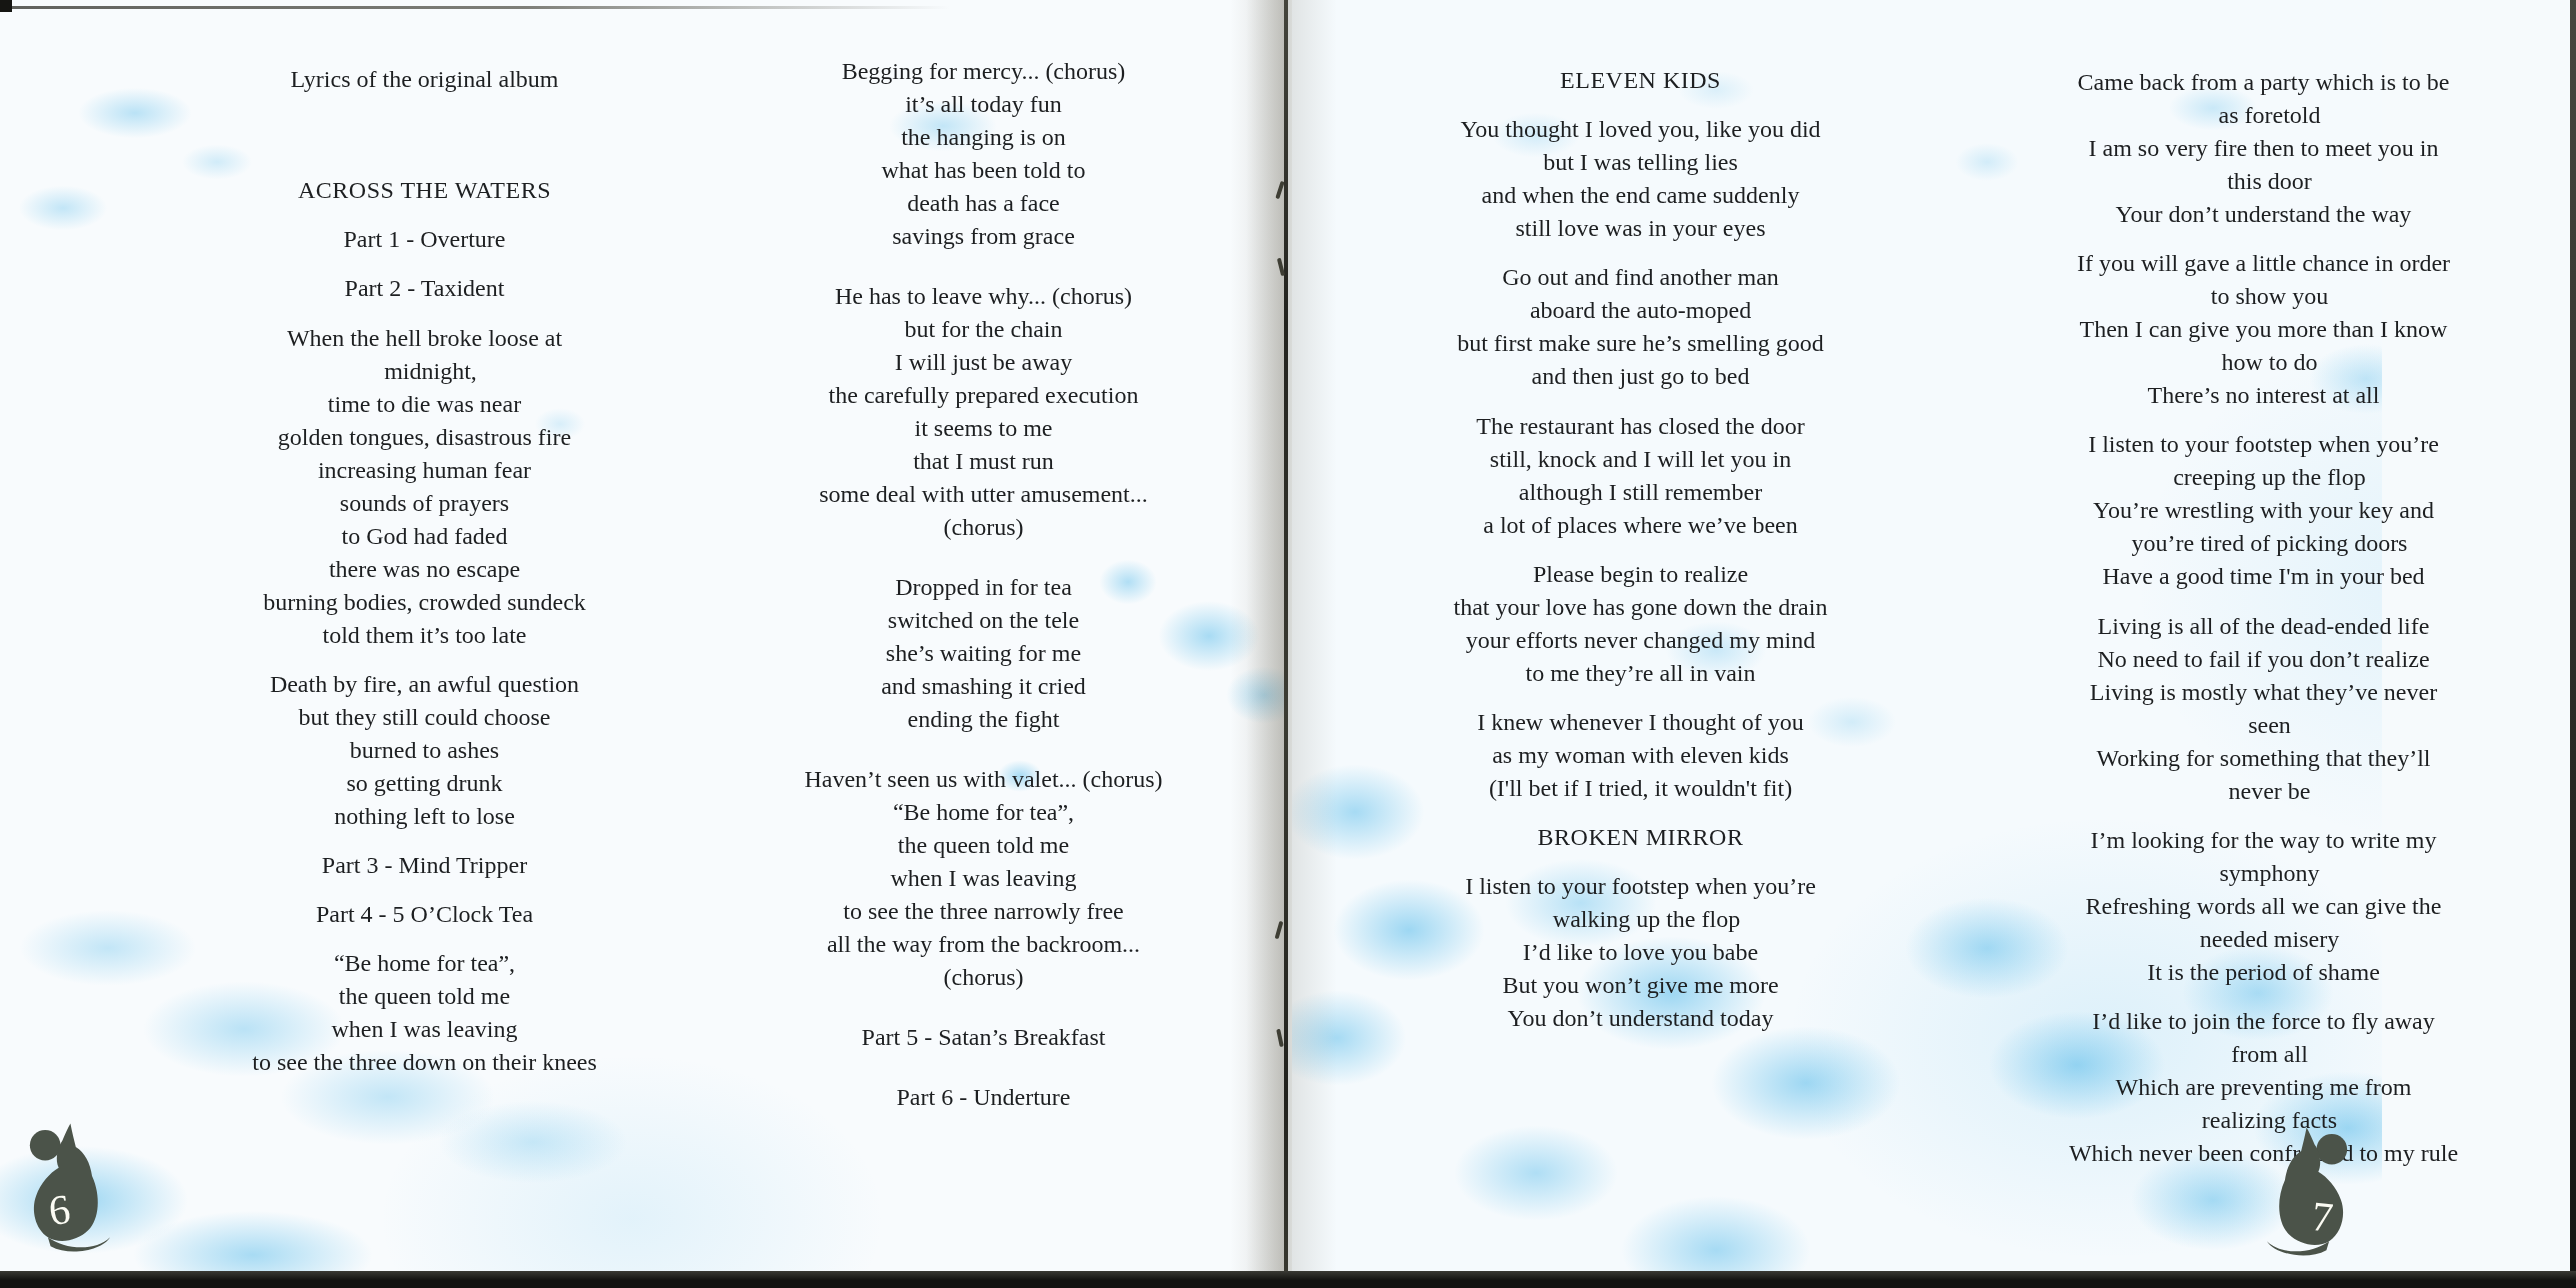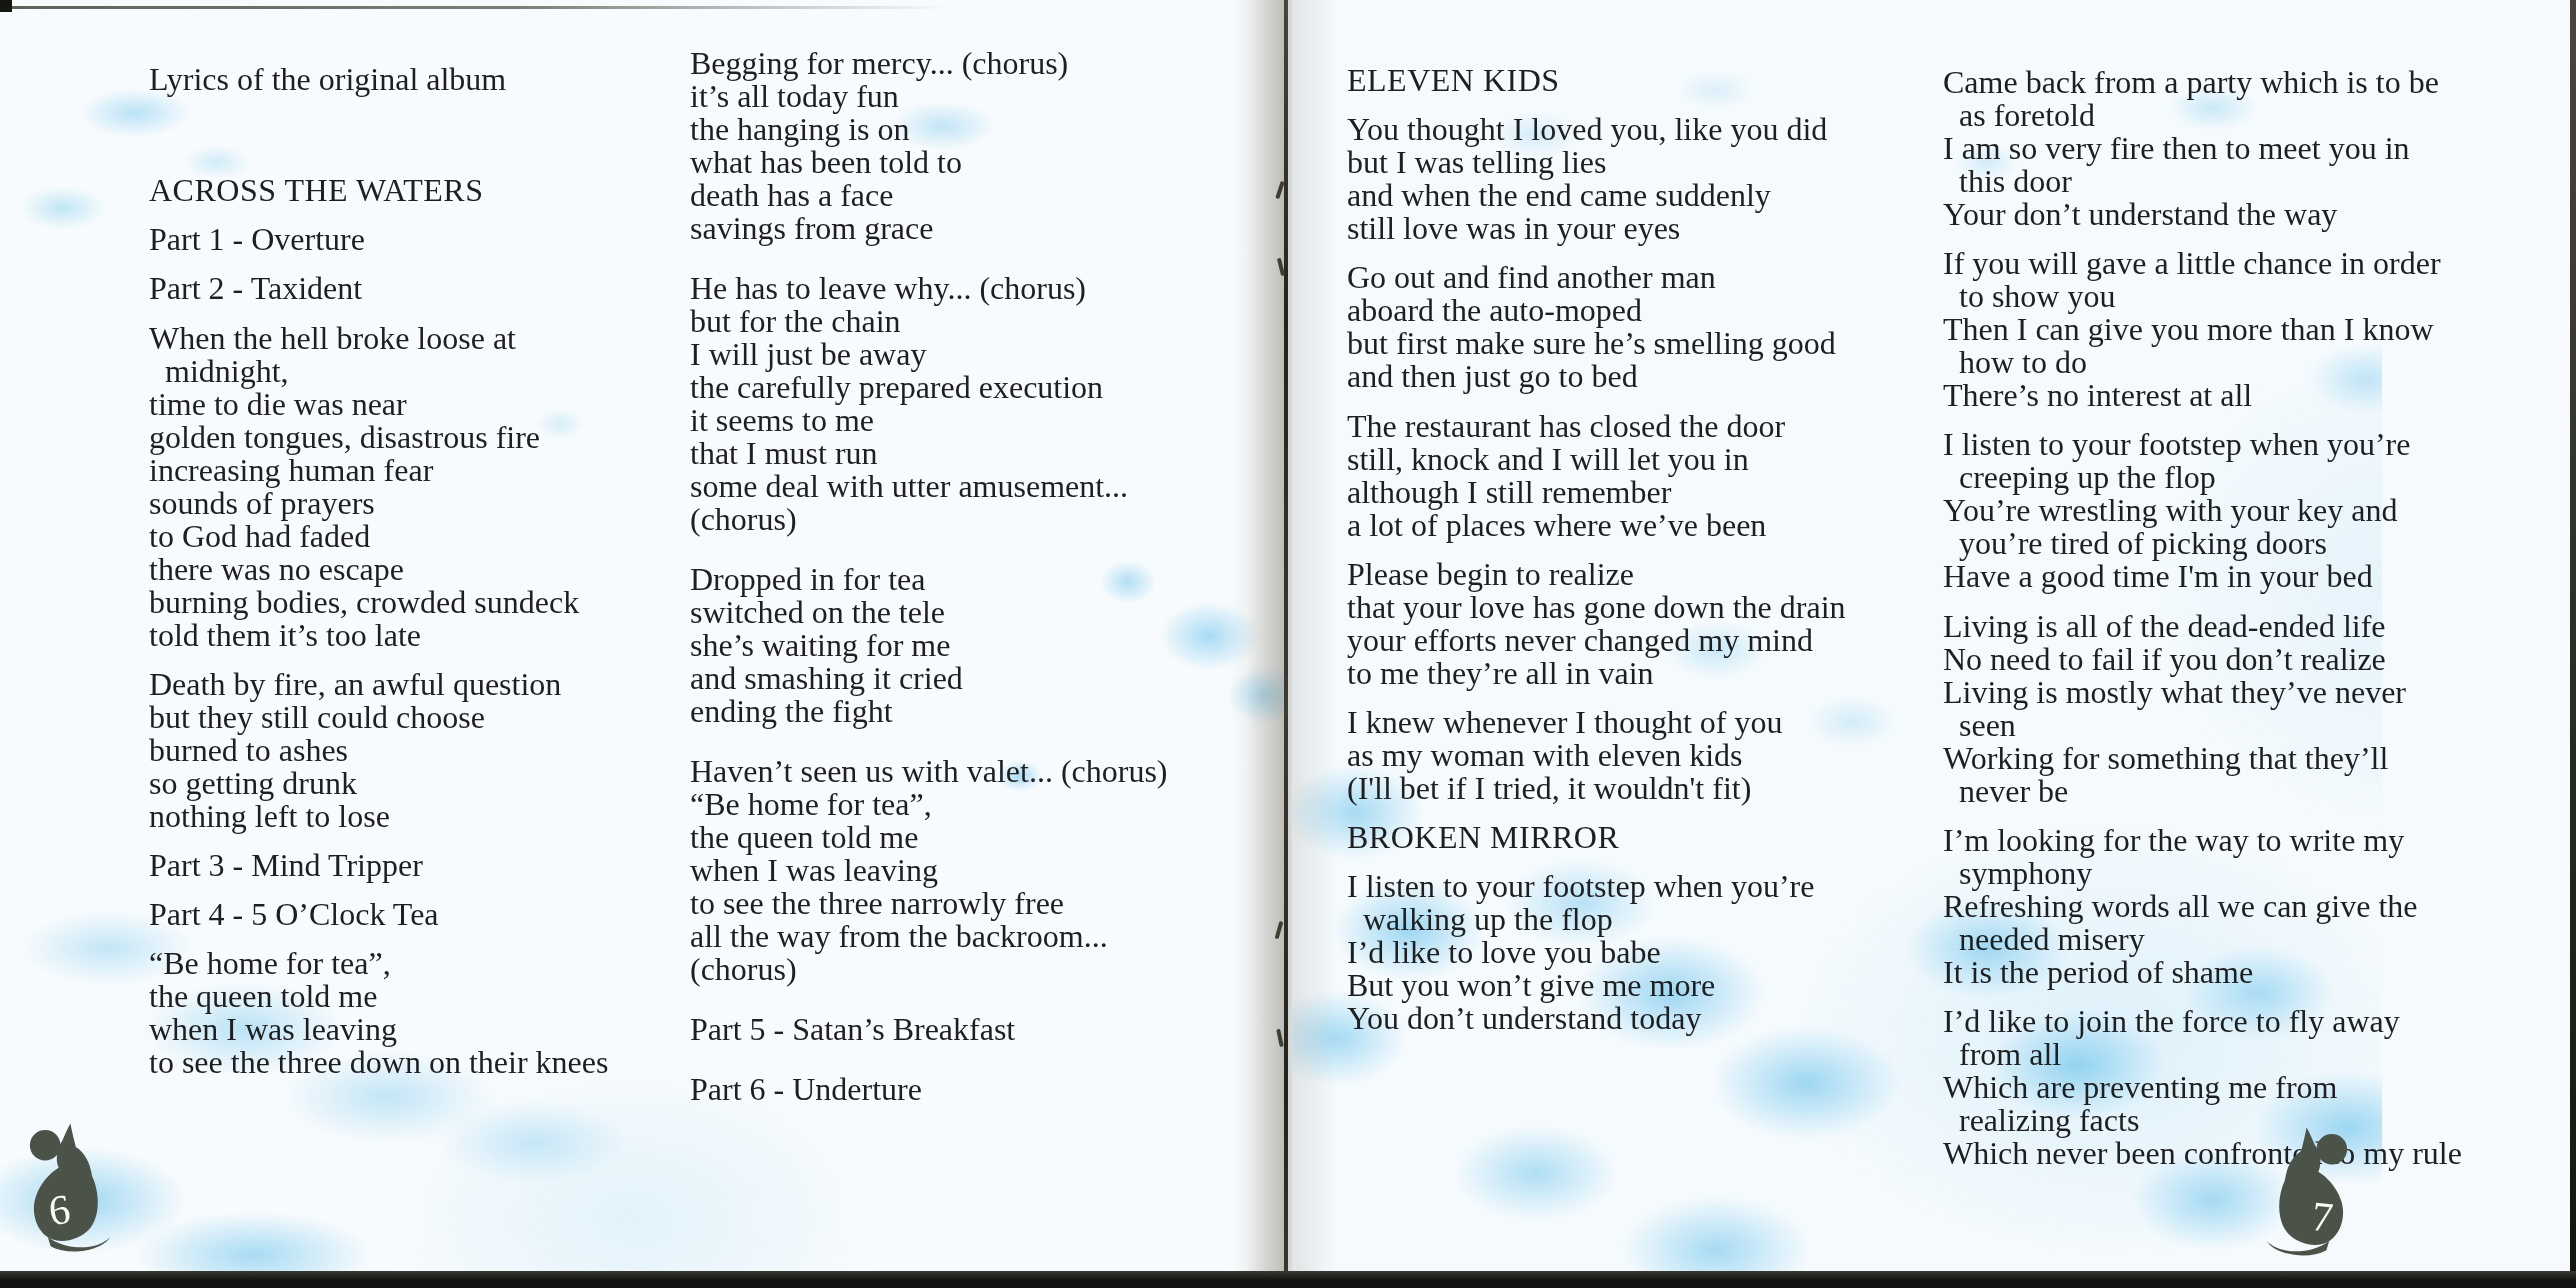--- a/index.html
+++ b/index.html
@@ -62,28 +62,28 @@
       radial-gradient(135px 77px at 424px 1250px, rgba(70,180,232,.45), transparent 70%),
       radial-gradient(451px 316px at 812px 1038px, rgba(70,180,232,.14), transparent 70%),
       radial-gradient(406px 361px at 1128px 587px, rgba(70,180,232,.10), transparent 70%),
       #f5fafd;
   }
   .page-curve-left{position:absolute;top:0;right:0;width:54px;height:100%;
     background:linear-gradient(90deg, rgba(100,95,80,0), rgba(100,95,80,.18));}
   .page-curve-right{position:absolute;top:0;left:0;width:45px;height:100%;
     background:linear-gradient(90deg, rgba(100,95,80,.14), rgba(100,95,80,0));}
 
-  .col{position:absolute;font-size:32px;line-height:33px;}
+  .col{position:absolute;font-size:24px;line-height:33px;text-align:center;}
   .col .line{display:block;white-space:pre-wrap;}
   .block{margin:0 0 16.2px 0;}
   .block.intro{margin-bottom:78px;}
   .col-2 .block{margin-bottom:27px;}
   .block.heading{letter-spacing:0.5px;}
   .col-1{left:149px;top:63px;width:551px;}
-  .col-2{left:690px;top:47px;width:587px;}
+  .col-2{left:690px;top:55px;width:587px;}
   .col-3{left:55px;top:64px;width:587px;}
   .col-4{left:638px;top:66px;width:641px;margin-left:13px;}
 
   
   .fold-line{position:absolute;left:1284px;top:0;width:3.6px;height:100%;
     background:linear-gradient(180deg,#45453c,#23231e 25%,#3c3c33 55%,#22221d 85%,#3a3a31);}
   .fold-shadow-l{position:absolute;left:1246px;top:0;width:38px;height:100%;
     background:linear-gradient(90deg, rgba(110,105,88,0), rgba(110,105,88,.28));}
   .fold-shadow-r{position:absolute;left:1288px;top:0;width:27px;height:100%;
     background:linear-gradient(90deg, rgba(110,105,88,.25), rgba(110,105,88,0));}

